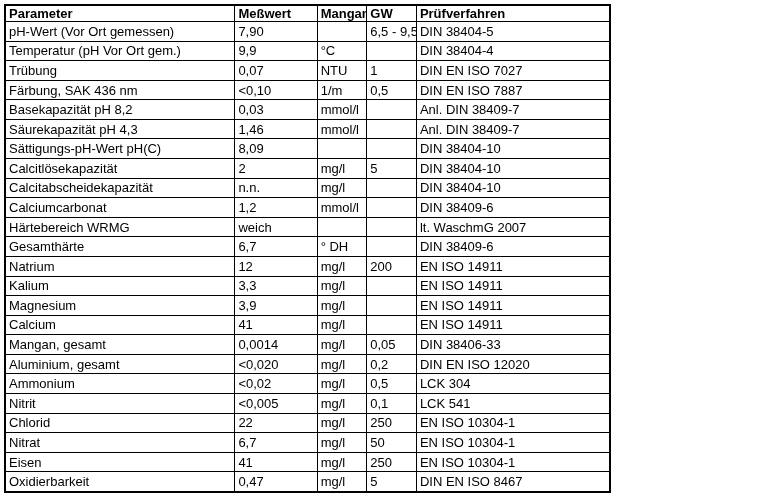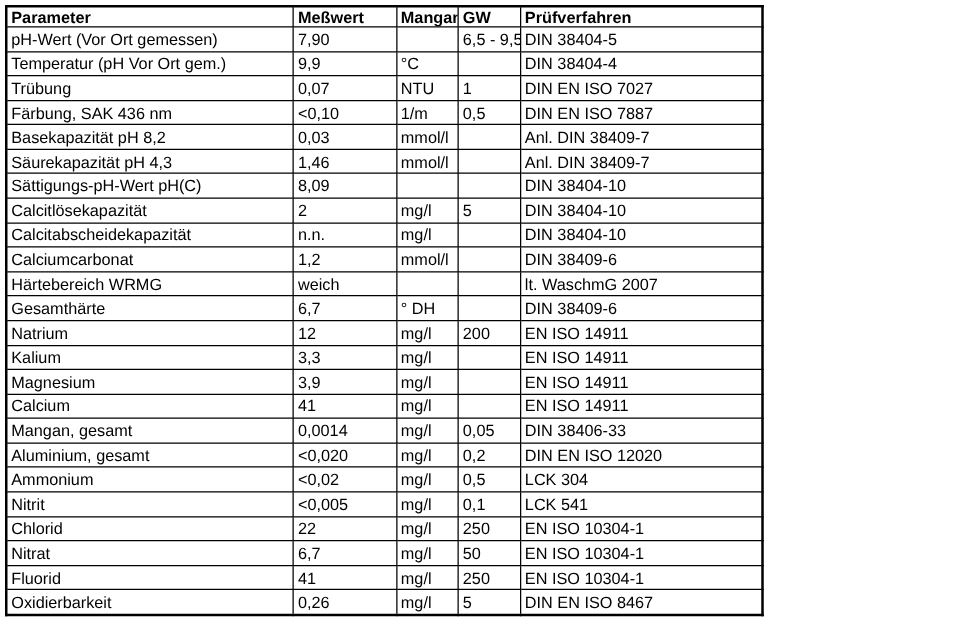--- a/index.html
+++ b/index.html
@@ -215,28 +215,28 @@
     <td>EN ISO 10304-1</td>
   </tr>
         <tr>
     <td>Nitrat</td>
     <td>6,7</td>
     <td>mg/l</td>
     <td>50</td>
     <td>EN ISO 10304-1</td>
   </tr>
         <tr>
-    <td>Fluorid</td>
+    <td>Eisen</td>
     <td>41</td>
     <td>mg/l</td>
     <td>250</td>
     <td>EN ISO 10304-1</td>
   </tr>
         <tr>
     <td>Oxidierbarkeit</td>
-    <td>0,26</td>
+    <td>0,47</td>
     <td>mg/l</td>
     <td>5</td>
     <td>DIN EN ISO 8467</td>
   </tr>
       </tbody>
   </table>
 </div>
 
 </body></html>

